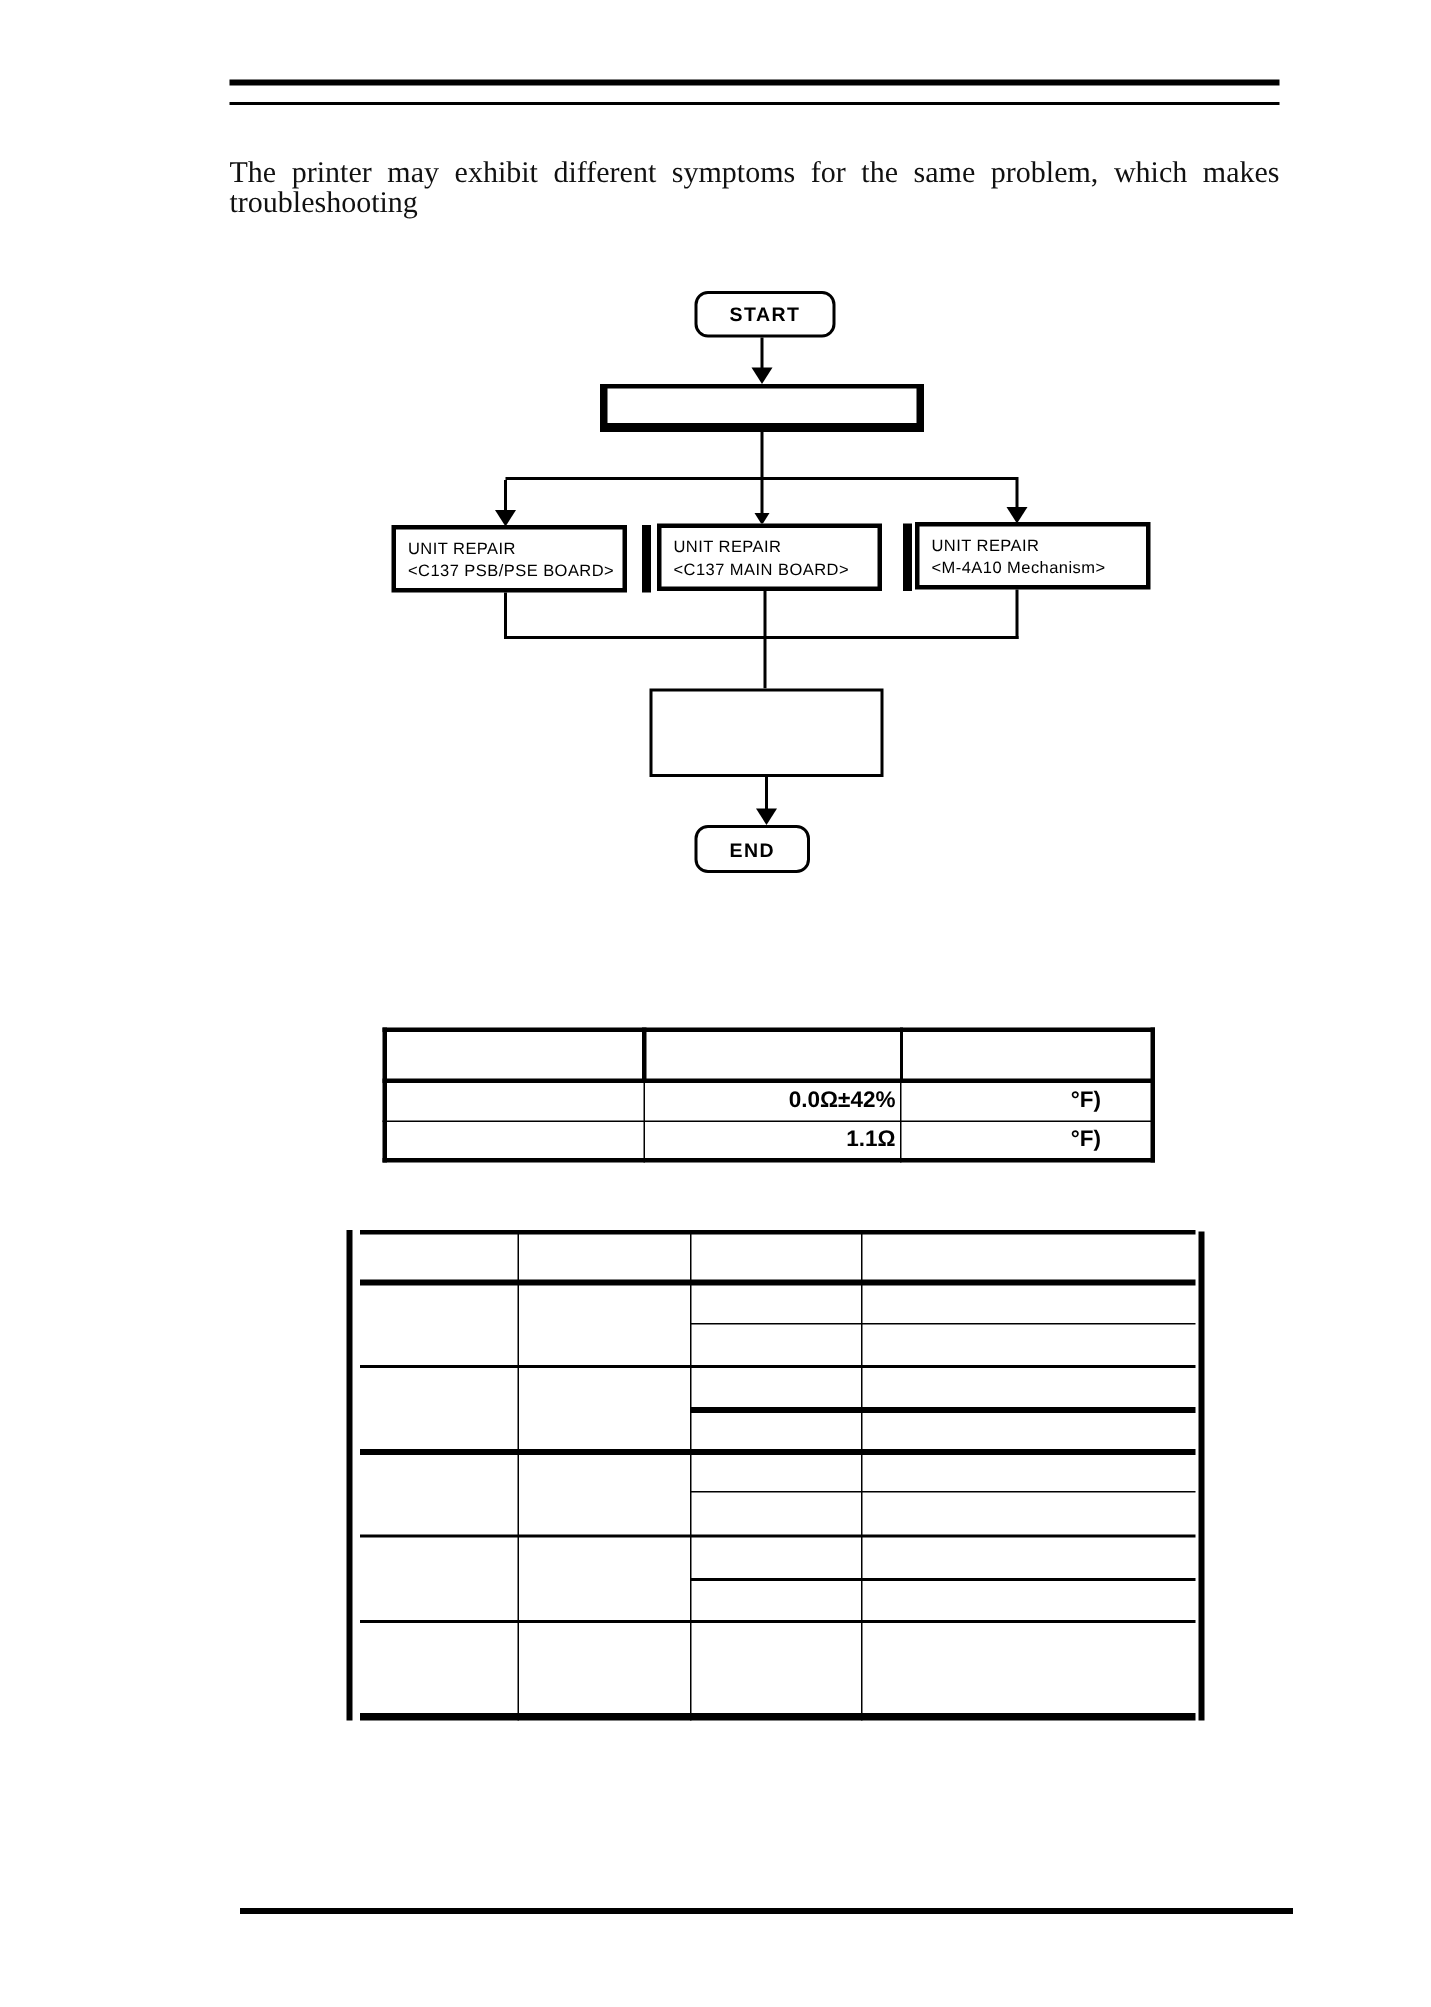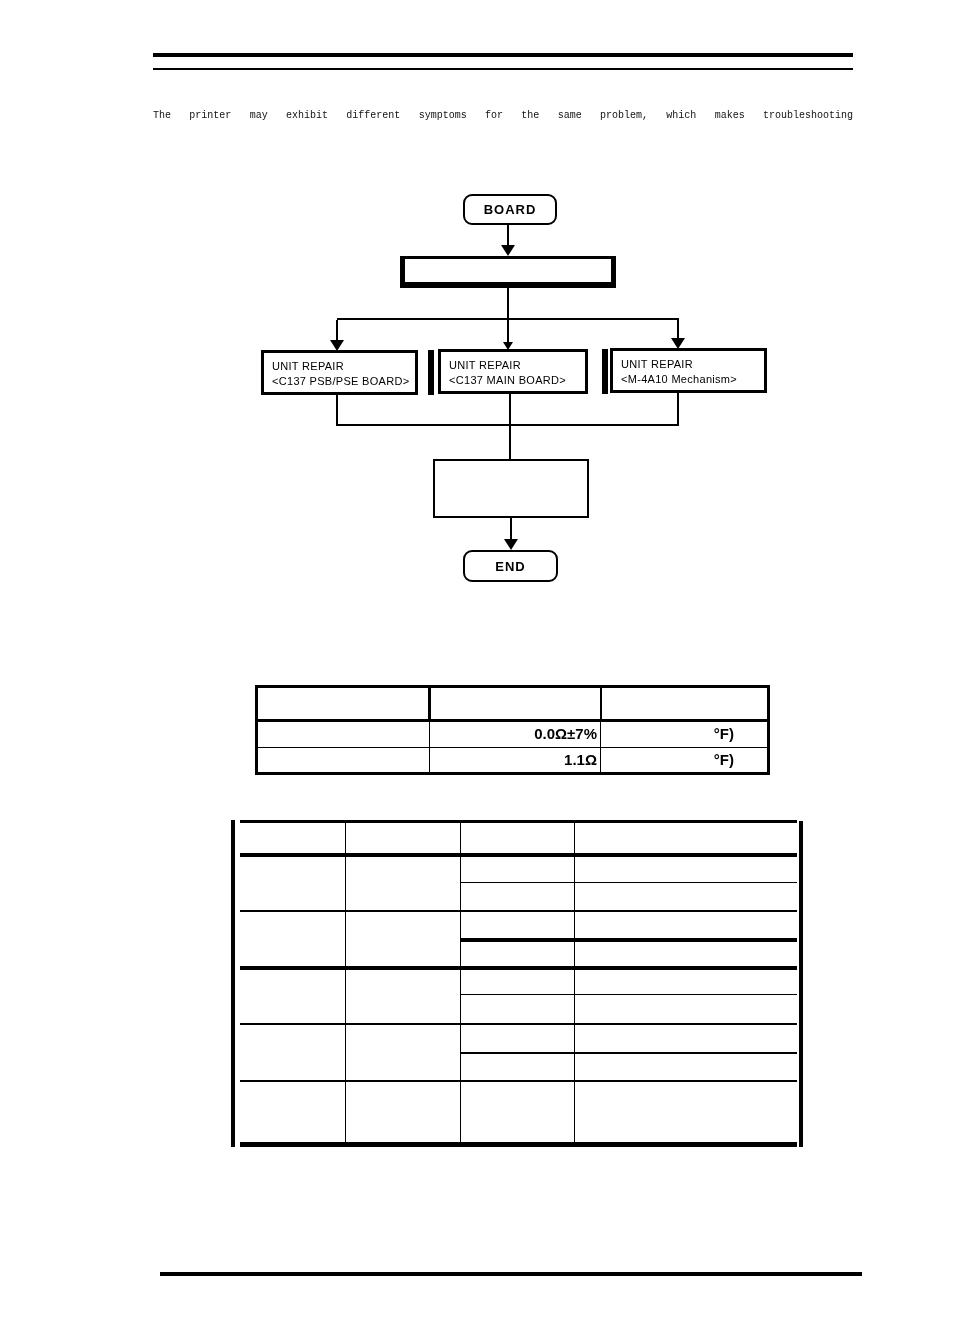--- a/index.html
+++ b/index.html
@@ -10,23 +10,22 @@
     font-family:"Liberation Serif", serif;
     color:#000;
     overflow:hidden;
   }
   .abs{position:absolute;}
   .ink{background:#000000;}
 
   
   #intro{
     left:153px;top:106px;width:700px;
-    font-size:10px;line-height:19.5px;
+    font-size:20px;line-height:19.5px;
     color:#111;
-    font-family:Liberation Mono, monospace;
   }
   .intro-line{
     text-align:justify;
     text-align-last:justify;
     white-space:normal;
   }
 
   
   .term{
     border:2px solid #000;border-radius:9px;
@@ -85,21 +84,21 @@
   <div class="abs ink" style="left:153px;top:53px;width:700px;height:4px;"></div>
   <div class="abs ink" style="left:153px;top:68px;width:700px;height:2px;"></div>
 
   <div class="abs" id="intro">
     <div class="intro-line">The printer may exhibit different symptoms for the same problem, which makes troubleshooting</div>
   </div>
 
   <div>
 
     <div class="abs term" style="left:463px;top:194px;width:94px;height:31px;">
-      <span>BOARD</span>
+      <span>START</span>
     </div>
     <div class="abs vline" style="left:507px;top:225px;height:21px;width:1.5px;"></div>
     <div class="abs arrow-down" style="left:501px;top:245px;"></div>
 
     <div class="abs wide-box" style="left:400px;top:256px;width:216px;height:32px;"></div>
 
     <div class="abs vline" style="left:507px;top:288px;height:31px;"></div>
 
     <div class="abs hline" style="left:337px;top:318px;width:342px;"></div>
 
@@ -130,40 +129,40 @@
     <div class="abs vline" style="left:336px;top:395px;height:31px;"></div>
     <div class="abs vline" style="left:509px;top:394px;height:65px;"></div>
     <div class="abs vline" style="left:677px;top:393px;height:33px;"></div>
     <div class="abs hline" style="left:337px;top:424px;width:342px;"></div>
 
     <div class="abs plain-box" style="left:433px;top:459px;width:156px;height:59px;"></div>
 
     <div class="abs vline" style="left:510px;top:518px;height:22px;"></div>
     <div class="abs arrow-down" style="left:504px;top:539px;"></div>
 
-    <div class="abs term" style="left:463px;top:550px;width:95px;height:32px;">
+    <div class="abs term" style="left:463px;top:550px;width:77px;height:32px;">
       <span>END</span>
     </div>
   </div>
 
   <div class="abs" style="left:255px;top:685px;width:515px;height:90px;">
 
     <div class="tline" style="left:0;top:0;width:515px;height:3px;"></div>
     <div class="tline" style="left:0;top:34px;width:515px;height:3px;"></div>
     <div class="tline" style="left:0;top:62px;width:515px;height:1px;"></div>
     <div class="tline" style="left:0;top:87px;width:515px;height:3px;"></div>
 
     <div class="tline" style="left:0;top:0;width:3px;height:90px;"></div>
     <div class="tline" style="left:512px;top:0;width:3px;height:90px;"></div>
     <div class="tline" style="left:173px;top:0;width:3px;height:37px;"></div>
     <div class="tline" style="left:174px;top:37px;width:1px;height:53px;"></div>
     <div class="tline" style="left:345px;top:0;width:2px;height:37px;"></div>
     <div class="tline" style="left:345px;top:37px;width:1px;height:53px;"></div>
 
-    <div class="cellval" style="left:175px;top:36px;width:167px;height:26px;line-height:26px;">0.0Ω±7%</div>
+    <div class="cellval" style="left:175px;top:36px;width:167px;height:26px;line-height:26px;">0.0Ω±42%</div>
     <div class="cellval" style="left:347px;top:36px;width:132px;height:26px;line-height:26px;">°F)</div>
     <div class="cellval" style="left:175px;top:62px;width:167px;height:25px;line-height:25px;">1.1Ω</div>
     <div class="cellval" style="left:347px;top:62px;width:132px;height:25px;line-height:25px;">°F)</div>
   </div>
 
   <div class="abs ink" style="left:231px;top:820px;width:4px;height:327px;"></div>
   <div class="abs ink" style="left:799px;top:821px;width:4px;height:326px;"></div>
 
   <div class="abs" style="left:240px;top:820px;width:557px;height:327px;">
 

